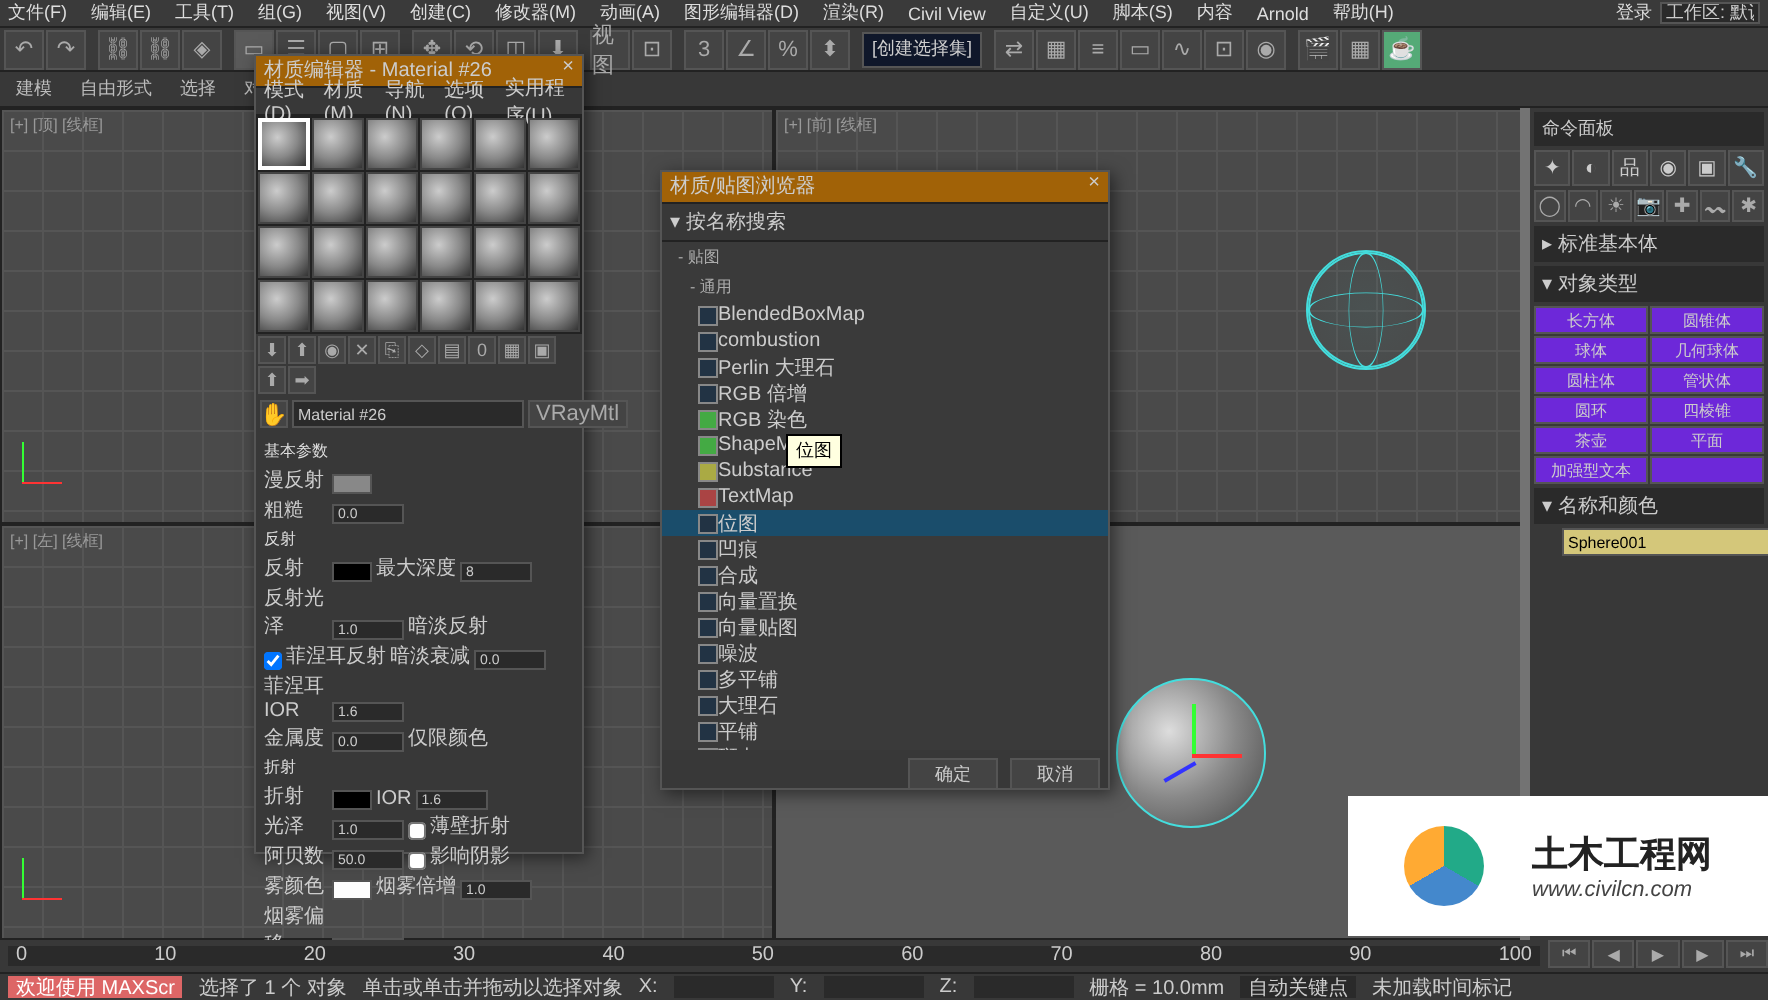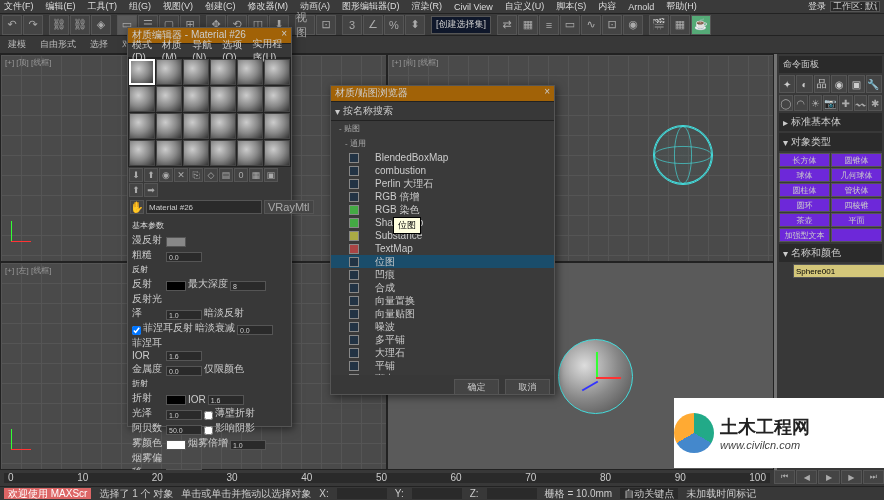--- a/index.html
+++ b/index.html
@@ -28,21 +28,21 @@
 .axis-y{position:absolute;width:1px;height:20px;background:#3f3;bottom:0}
 .sphere-wire{position:absolute;top:70px;right:60px;width:60px;height:60px;border-radius:50%;border:1px solid #4dd;background:radial-gradient(circle,rgba(77,221,221,0.05),transparent);box-shadow:inset 0 0 0 1px #4dd}
 .sphere-wire::before,.sphere-wire::after{content:"";position:absolute;inset:0;border:1px solid #4dd;border-radius:50%}
 .sphere-wire::before{transform:scaleX(0.3)}
 .sphere-wire::after{transform:scaleY(0.3)}
 .sphere-shaded{position:absolute;bottom:55px;left:170px;width:75px;height:75px;border-radius:50%;background:radial-gradient(circle at 35% 35%,#ddd,#888 50%,#444);border:1px solid #4dd}
 .gizmo{position:absolute;top:50%;left:50%;transform:translate(-50%,-50%)}
 .gizmo-x{position:absolute;width:25px;height:2px;background:#f33;left:0;top:0}
 .gizmo-y{position:absolute;width:2px;height:25px;background:#3f3;left:0;bottom:0}
 .gizmo-z{position:absolute;width:18px;height:2px;background:#33f;transform:rotate(-30deg);left:-15px;top:8px}
-.right-panel{position:absolute;top:54px;right:0;width:110px;bottom:30px;background:#383838;border-left:3px solid #737373;padding:2px}
+.right-panel{position:absolute;top:54px;right:0;width:124px;bottom:30px;background:#383838;border-left:5px solid #737373;padding:2px}
 .cmd-title{font-size:9px;padding:2px 4px;background:#2a2a2a}
 .cmd-tabs{display:flex;gap:1px;margin:2px 0}
 .cmd-tab{flex:1;height:18px;background:#444;border:1px solid #555;display:flex;align-items:center;justify-content:center}
 .cmd-row{display:flex;gap:1px;margin:1px 0}
 .cmd-row .tbtn{flex:1;width:auto;height:16px;font-size:10px}
 .rollout-header{background:#2a2a2a;padding:2px 4px;font-size:9px;color:#ddd;margin-top:2px;display:flex;align-items:center;gap:3px}
 .obj-grid{display:grid;grid-template-columns:1fr 1fr;gap:1px;margin:2px 0}
 .obj-btn{height:14px;background:#6d28d9;border:1px solid #555;font-size:8px;display:flex;align-items:center;justify-content:center}
 .name-field{display:flex;gap:2px;margin:2px 14px}
 .name-field input{flex:1;height:14px;background:#d4c77a;border:1px solid #555;color:#000;font-size:8px;padding:0 2px}
@@ -62,36 +62,36 @@
 .param-row{display:flex;align-items:flex-end;gap:2px;margin:1px 0;font-size:8px}
 .param-row .lbl{width:32px}
 .param-row .sw{width:20px;height:10px;background:#000;border:1px solid #555}
 .param-row .sw.gray{background:#888}
 .param-row .spin{width:36px;height:10px;background:#2a2a2a;border:1px solid #555;font-size:7px;display:flex;align-items:center;padding:0 2px}
 .param-row input[type=checkbox]{width:9px;height:9px}
 .browser-window{position:absolute;top:85px;left:330px;width:225px;height:310px;background:#383838;border:1px solid #555;box-shadow:2px 2px 8px rgba(0,0,0,0.5)}
 .browser-search{padding:2px 4px;font-size:9px;border-bottom:1px solid #222;display:flex;align-items:center;gap:3px}
 .browser-list{height:254px;overflow:hidden;background:#3a3a3a}
 .blist-header{padding:2px 8px;font-size:8px;color:#aaa}
-.blist-item{padding:1px 4px 1px 18px;font-size:8px;display:flex;align-items:center;gap:16px;height:13px}
+.blist-item{padding:1px 4px 1px 18px;font-size:8px;display:flex;align-items:center;gap:0;height:13px}
 .blist-item.sel{background:#1a4d6b}
 .blist-icon{width:10px;height:10px;background:#666;border:1px solid #888;flex-shrink:0}
 .blist-icon.g{background:#4a4}
 .blist-icon.r{background:#a44}
 .blist-icon.y{background:#aa4}
 .blist-icon.b{background:#234}
 .tooltip{position:absolute;background:#ffffe0;color:#000;border:1px solid #000;padding:1px 4px;font-size:9px}
 .browser-btns{display:flex;justify-content:flex-end;gap:6px;padding:4px}
 .browser-btns button{width:45px;height:16px;background:#444;border:1px solid #555;color:#ccc;font-size:9px}
 .timeline{position:absolute;bottom:14px;left:0;right:110px;height:16px;background:#383838;display:flex;align-items:center}
 .time-slider{flex:1;height:10px;background:#2a2a2a;margin:0 4px;position:relative}
 .time-ticks{position:absolute;bottom:0;left:0;right:0;display:flex;justify-content:space-between;padding:0 4px;font-size:7px;color:#888}
 .statusbar{position:absolute;bottom:0;left:0;right:0;height:14px;background:#383838;display:flex;align-items:center;padding:0 4px;gap:8px;font-size:8px;border-top:1px solid #222}
 .status-field{background:#2a2a2a;padding:0 4px;height:11px;display:flex;align-items:center}
-.watermark{position:absolute;bottom:32px;right:0;width:210px;height:70px;background:#fff;display:flex;align-items:center;gap:6px}
+.watermark{position:absolute;bottom:32px;right:0;width:210px;height:70px;background:#fff;display:flex;align-items:center;justify-content:center;gap:24px}
 .wm-logo{width:40px;height:40px;border-radius:50%;background:conic-gradient(#2a8 0 120deg,#48c 120deg 240deg,#fa3 240deg)}
 .wm-text{display:flex;flex-direction:column}
 .wm-cn{font-size:18px;font-weight:bold;color:#222}
 .wm-url{font-size:11px;font-style:italic;color:#444}
 .playback{position:absolute;bottom:14px;right:0;width:110px;height:16px;display:flex;gap:1px;background:#383838}
 .playback .tbtn{flex:1;width:auto;height:14px;font-size:8px}
 .viewcube{position:absolute;top:8px;right:8px;width:40px;height:40px;opacity:0.3}
 </style>
 </head>
 <body>

